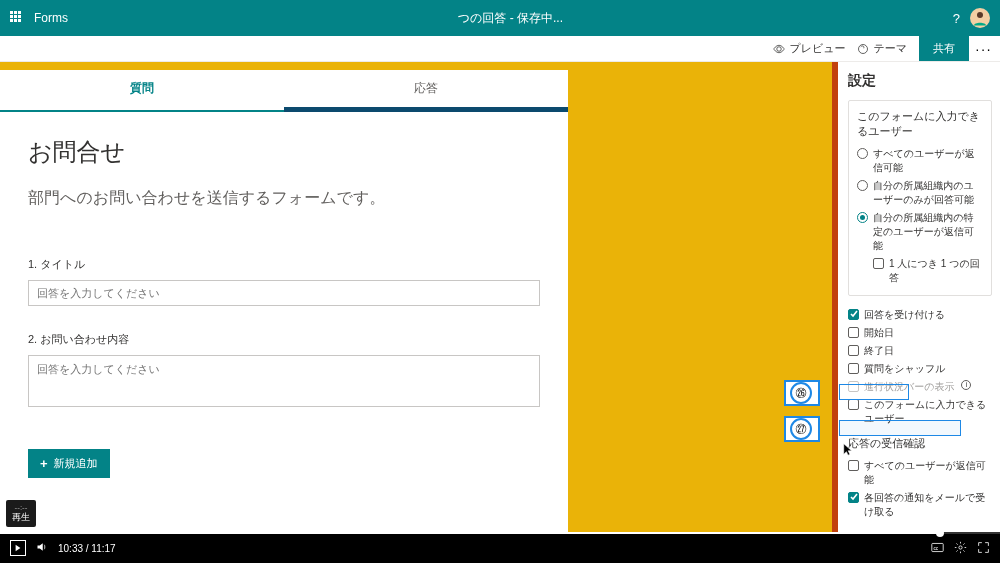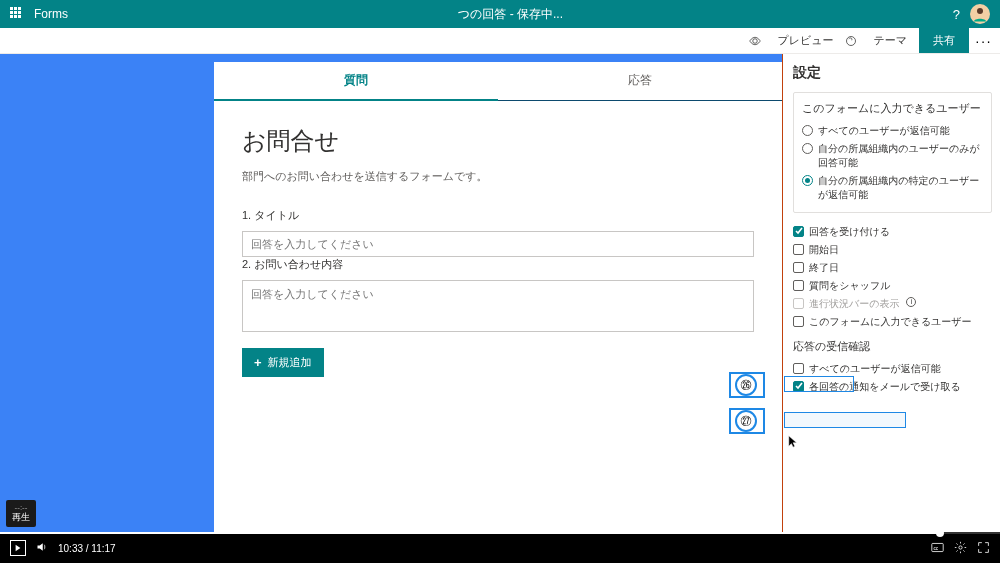--- a/index.html
+++ b/index.html
@@ -1,57 +1,57 @@
 <!DOCTYPE html>
 <html><head>
 <meta charset="utf-8">
 <style>
   * { box-sizing: border-box; margin: 0; padding: 0; font-family: "Segoe UI", "Yu Gothic UI", sans-serif; }
   html, body { width: 1000px; height: 563px; overflow: hidden; background: #fff; }
   .app { display: flex; flex-direction: column; height: 563px; }
 
   
-  .header { height: 28px; background: #038387; color: #fff; display: flex; align-items: center; padding: 0 10px; font-size: 12px; }
+  .header { height: 36px; background: #038387; color: #fff; display: flex; align-items: center; padding: 0 10px; font-size: 12px; }
   .waffle { width: 14px; height: 14px; display: grid; grid-template-columns: repeat(3,3px); grid-template-rows: repeat(3,3px); gap:1px; margin-right: 10px; }
   .waffle span { background:#fff; width:3px; height:3px; }
   .header-title { flex: 0 0 auto; }
   .header-center { flex: 1; text-align: center; font-size: 12px; color:#fff; }
   .header-right { display:flex; align-items:center; gap:10px; }
   .avatar { width: 20px; height: 20px; border-radius: 50%; background: #f3cfa4; display:flex; align-items:center; justify-content:center; overflow:hidden; }
   .avatar svg { width: 18px; height: 18px; }
   .help { font-size: 13px; }
 
   
   .actionbar { height: 26px; display: flex; justify-content: flex-end; align-items: center; padding: 0 8px; font-size: 11px; border-bottom: 1px solid #edebe9; }
-  .actionbar .act { display:flex; align-items:center; gap:16px; margin: 4px 6px; color:#323130; cursor:pointer; }
+  .actionbar .act { display:flex; align-items:center; gap:4px; margin: 4px 6px; color:#323130; cursor:pointer; }
   .actionbar .icon-sm { width:12px; height:12px; display:inline-block; }
   .share-btn { background: #038387; color:#fff; padding: 5px 14px; font-size: 11px; margin-left:6px; cursor:pointer; }
   .dots { margin-left: 6px; font-size: 14px; letter-spacing:1px; cursor:pointer; }
 
   
   .body { flex: 1; display: flex; overflow: hidden; }
 
   
-  .main { flex: 1; display:flex; justify-content:flex-end; padding-top: 8px; background:#3b82f6; overflow:auto; }
+  .main { flex: 1; display:flex; justify-content:flex-start; padding-top: 8px; background:#eab308; overflow:auto; }
   .form-card { width: 568px; background:#fff; }
   .tabs { display:flex; }
-  .tab { flex:1; text-align:center; padding: 10px 0; font-size: 12px; color:#605e5c; border-bottom:1px solid #0c4a6e; cursor:pointer; }
+  .tab { flex:1; text-align:center; padding: 10px 0; font-size: 12px; color:#605e5c; border-bottom:5px solid #0c4a6e; cursor:pointer; }
   .tab.active { color:#038387; border-bottom: 2px solid #038387; font-weight:600; }
   .form-body { padding: 24px 28px 28px; }
-  .form-title { font-size: 24px; font-weight:400; color:#323130; margin-bottom: 12px; }
-  .form-desc { font-size: 11px; color:#605e5c; margin-bottom: 24px; }
-  .question { }
+  .form-title { font-size: 24px; font-weight:400; color:#323130; margin-bottom: 20px; }
+  .form-desc { font-size: 16px; color:#605e5c; margin-bottom: 48px; }
+  .question { margin-bottom: 26px; }
   .q-label { font-size: 11px; color:#323130; margin-bottom: 8px; }
   .q-input { width: 100%; height: 26px; border: 1px solid #c8c6c4; font-size: 11px; padding: 3px 8px; color:#605e5c; }
   .q-textarea { width: 100%; height: 52px; border: 1px solid #c8c6c4; font-size: 11px; padding: 6px 8px; color:#605e5c; resize:none; font-family:inherit; }
   .add-btn { display:inline-flex; align-items:center; gap:6px; background:#038387; color:#fff; font-size:11px; padding:7px 12px; cursor:pointer; margin-top:12px; }
   .add-btn .plus { font-size:13px; font-weight:bold; }
 
   
-  .settings { width: 218px; border-left: 1px solid #c2410c; padding: 10px 8px 10px 10px; font-size: 11px; overflow:visible; position:relative; }
+  .settings { width: 168px; border-left: 6px solid #c2410c; padding: 10px 8px 10px 10px; font-size: 11px; overflow:visible; position:relative; }
   .settings-title { font-size: 14px; font-weight:600; color:#323130; margin-bottom: 10px; }
   .settings-section { border: 1px solid #e1dfdd; border-radius:2px; padding: 8px 8px 8px 8px; margin-bottom:8px; }
   .sec-title { font-size: 11px; color:#323130; margin-bottom: 6px; }
   .radio-row, .check-row, .sub-row { display:flex; align-items:flex-start; gap:5px; padding: 2px 0; font-size: 10px; color:#323130; line-height: 1.4; }
   .sub-row { padding-left: 16px; }
   .radio, .checkbox { width:11px; height:11px; border:1px solid #605e5c; border-radius:50%; flex:0 0 11px; margin-top:1px; position:relative; }
   .checkbox { border-radius:2px; }
   .radio.checked { border-color:#038387; }
   .radio.checked::after { content:""; position:absolute; width:5px; height:5px; background:#038387; border-radius:50%; top:2px; left:2px; }
   .checkbox.checked { background:#038387; border-color:#038387; }
@@ -176,20 +176,24 @@
           <span>すべてのユーザーが返信可能</span>
         </div>
         <div class="radio-row">
           <span class="radio"></span>
           <span>自分の所属組織内のユーザーのみが回答可能</span>
         </div>
         <div class="radio-row">
           <span class="radio checked"></span>
           <span>自分の所属組織内の特定のユーザーが返信可能</span>
         </div>
+        <div class="sub-row">
+          <span class="checkbox"></span>
+          <span>1 人につき 1 つの回答</span>
+        </div>
       </div>
 
       <div class="settings-section" style="border:none; padding:2px 0;">
         <div class="check-row">
           <span class="checkbox checked">
               <svg width="11" height="11" viewBox="0 0 11 11">
                 <path d="M2 5l2 2 4-5" stroke="#fff" stroke-width="1.6" fill="none"></path>
               </svg>
             </span>
           <span>回答を受け付ける</span>

